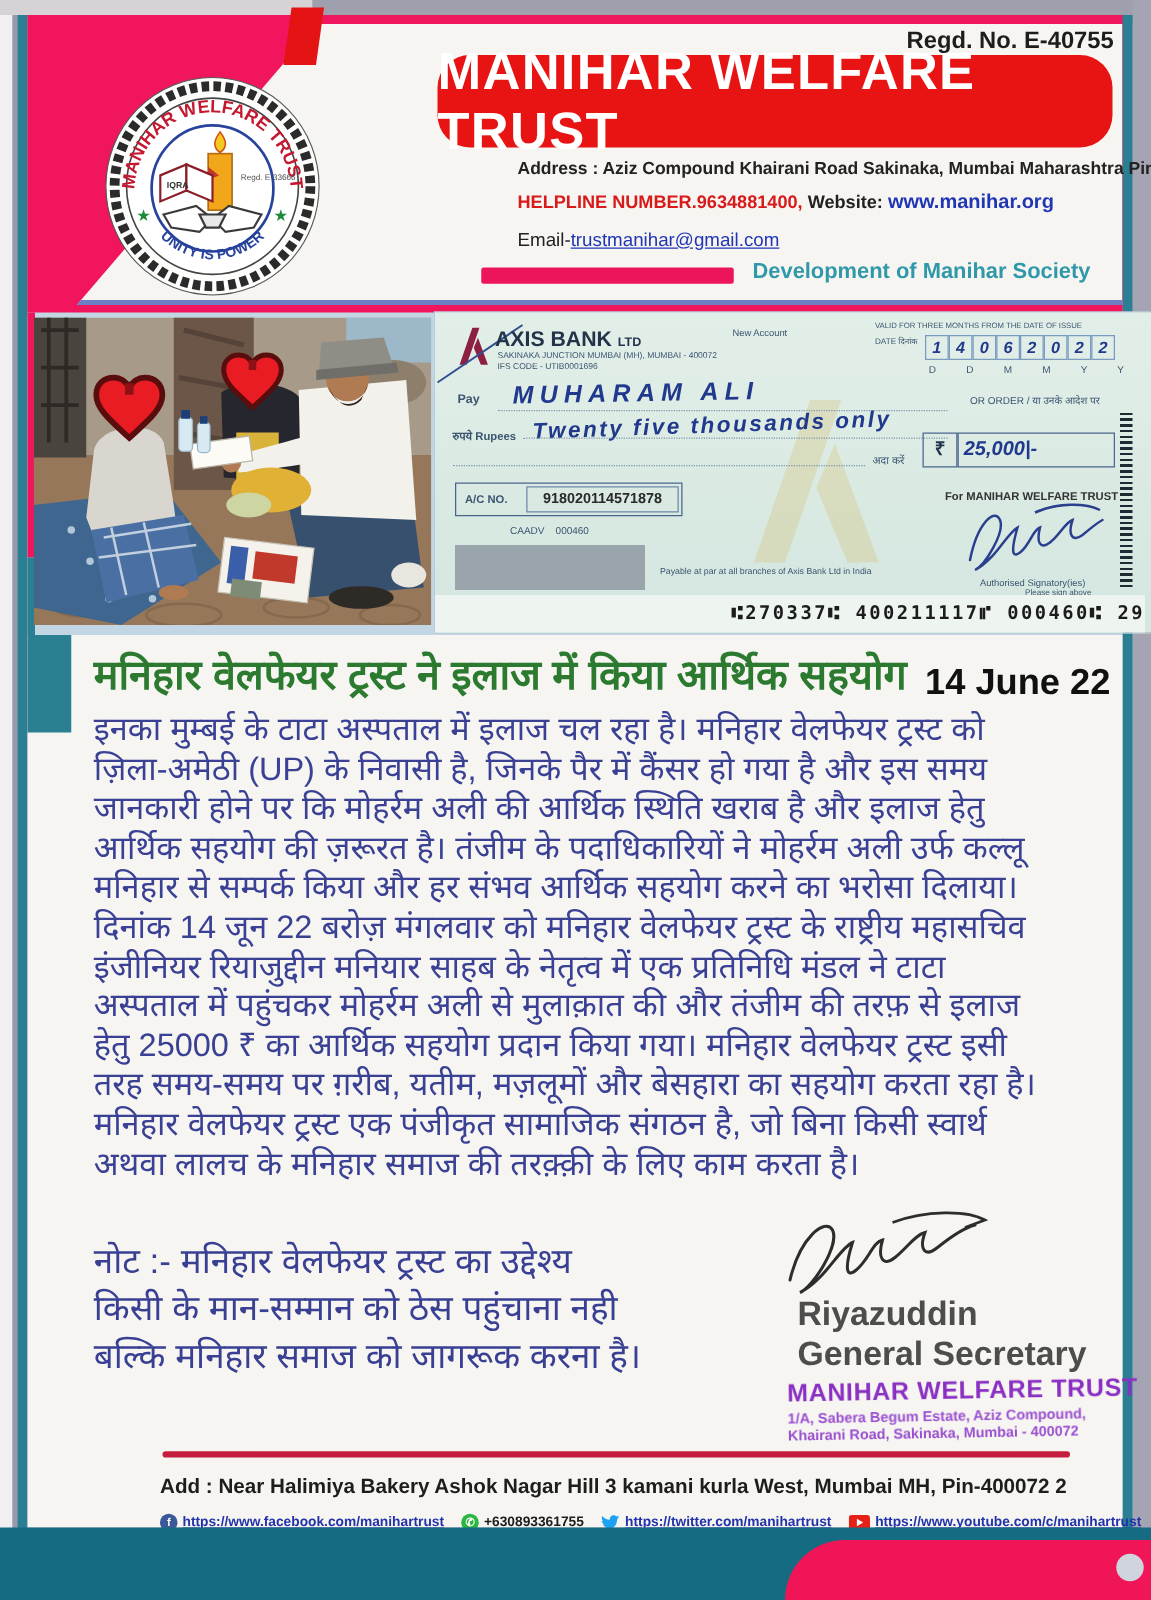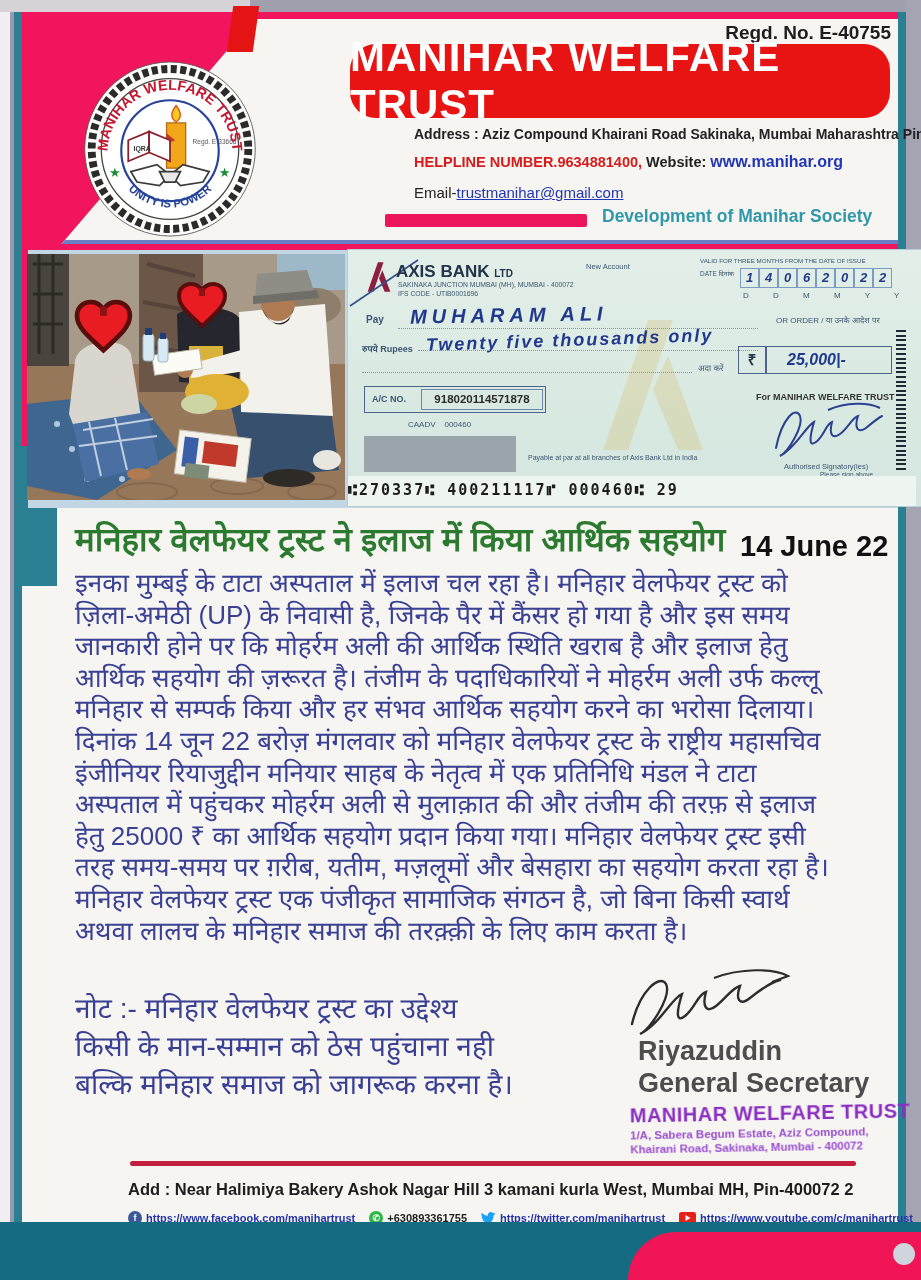--- a/index.html
+++ b/index.html
@@ -39,21 +39,21 @@
   
   .mid{left:22px;top:250px;width:876px;height:258px;background:#c3d6e4;}
   .mid-pinkL{left:22px;top:250px;width:6px;height:196px;background:#f0155c;}
   .mid-tealL{left:22px;top:446px;width:6px;height:62px;background:#2a7f93;}
 
   
   .cheque{left:348px;top:250px;width:632px;height:256px;background:linear-gradient(180deg,#e2efe8,#d3e6df);
     box-shadow:0 0 0 1px #b9cfd6;}
   .cq{position:absolute;color:#3c5570;}
   .cq-band{left:0;top:226px;width:568px;height:30px;background:#eef4ef;}
-  .micr{left:0;top:231px;width:568px;text-align:left;font-family:"DejaVu Sans Mono",monospace;
+  .micr{left:0;top:231px;width:568px;text-align:right;font-family:"DejaVu Sans Mono",monospace;
     font-size:15px;font-weight:bold;color:#1c1c1c;letter-spacing:2px;}
   .ink{color:#20398c;font-style:italic;font-weight:bold;}
   .cq-line{border-bottom:1.5px dotted #7e97ad;}
   .dbox{display:inline-block;width:19px;height:20px;border:1px solid #7b9cc0;box-sizing:border-box;
     text-align:center;font-size:13px;line-height:18px;}
   .barcode{left:548px;top:80px;width:10px;height:142px;
     background:repeating-linear-gradient(180deg,#1d2a33 0 2px,transparent 2px 4.6px);}
 
   
   .content{left:22px;top:508px;width:876px;height:714px;background:#f6f5f1;}
@@ -274,21 +274,21 @@
     <div class="cq ink nowrap" style="left:62px;top:54px;font-size:20px;letter-spacing:5px;transform:rotate(-1deg);">MUHARAM ALI</div>
     <div class="cq cq-line" style="left:50px;top:62px;width:360px;height:16px;"></div>
     <div class="cq nowrap" style="left:428px;top:64px;font-size:8px;">OR ORDER / या उनके आदेश पर</div>
 
     <div class="cq nowrap" style="left:14px;top:92px;font-size:9px;font-weight:bold;">रुपये Rupees</div>
     <div class="cq ink nowrap" style="left:78px;top:80px;font-size:18px;letter-spacing:2px;transform:rotate(-2deg);">Twenty five thousands only</div>
     <div class="cq cq-line" style="left:70px;top:84px;width:340px;height:16px;"></div>
     <div class="cq cq-line" style="left:14px;top:106px;width:330px;height:16px;"></div>
     <div class="cq nowrap" style="left:350px;top:112px;font-size:8.5px;">अदा करें</div>
     <div class="cq" style="left:390px;top:96px;width:28px;height:28px;border:1.5px solid #49658c;box-sizing:border-box;text-align:center;font-size:15px;line-height:25px;font-weight:bold;color:#23344d;">₹</div>
-    <div class="cq ink" style="left:418px;top:96px;width:126px;height:28px;border:1.5px solid #49658c;box-sizing:border-box;font-size:16px;line-height:25px;padding-left:20px;">25,000|-</div>
+    <div class="cq ink" style="left:418px;top:96px;width:126px;height:28px;border:1.5px solid #49658c;box-sizing:border-box;font-size:16px;line-height:25px;padding-left:4px;">25,000|-</div>
 
     <div class="cq" style="left:16px;top:136px;width:182px;height:27px;border:1.5px solid #49658c;box-sizing:border-box;">
       <span style="position:absolute;left:7px;top:7px;font-size:9px;font-weight:bold;">A/C NO.</span>
       <span style="position:absolute;left:56px;top:2px;width:120px;height:19px;border:1px solid #6d87a8;font-size:11.5px;font-weight:bold;color:#2a2a2a;text-align:center;line-height:18px;">918020114571878</span>
     </div>
     <div class="cq nowrap" style="left:60px;top:170px;font-size:8px;white-space:pre;">CAADV    000460</div>
     <div class="cq" style="left:16px;top:186px;width:152px;height:36px;background:#9aa4ab;"></div>
 
     <div class="cq nowrap" style="left:408px;top:142px;font-size:9px;font-weight:bold;color:#333;">For MANIHAR WELFARE TRUST</div>
     <svg class="cq" style="left:420px;top:150px;" width="120" height="62" viewBox="0 0 120 62">

